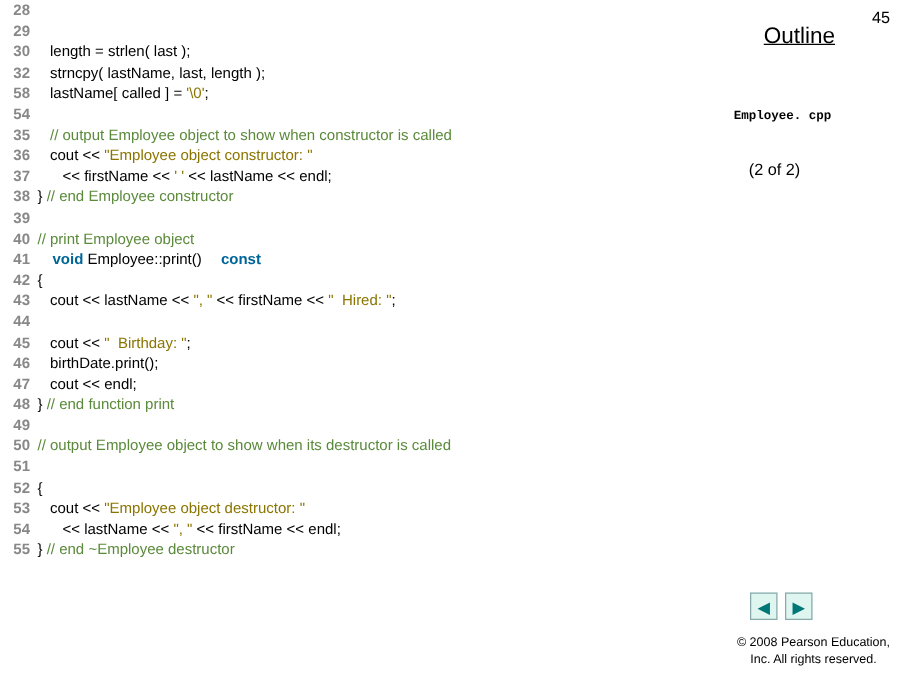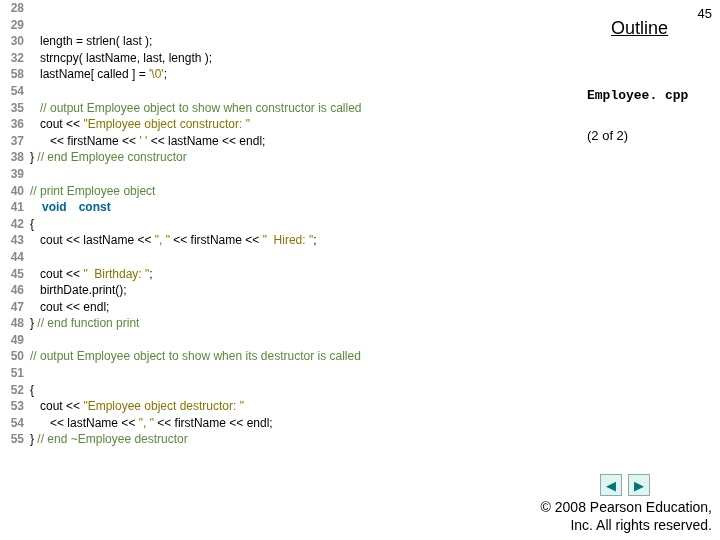--- a/index.html
+++ b/index.html
@@ -61,28 +61,28 @@
     top: 18px;
     left: 12px;
     font-size: 18px;
     text-decoration: underline;
     margin-left: 24px;
   }
   .filename {
     position: absolute;
     top: 88px;
     left: 12px;
-    font-size: 13px;
+    font-size: 10px;
     font-weight: bold;
     font-family: "Courier New", monospace;
   }
   .partinfo {
     position: absolute;
     top: 128px;
-    left: 12px;
+    left: 24px;
     font-size: 13px;
   }
   .nav {
     position: absolute;
     bottom: 44px;
     right: 70px;
     display: flex;
     gap: 6px;
   }
   .nav-btn {
@@ -94,42 +94,42 @@
     align-items: center;
     justify-content: center;
     cursor: pointer;
     font-size: 13px;
     color: #077;
   }
   .copyright {
     position: absolute;
     bottom: 6px;
     right: 8px;
-    font-size: 14px;
-    text-align: right;
+    font-size: 10px;
+    text-align: center;
     line-height: 1.3;
   }
 </style>
 </head>
 <body>
 
 <div class="code-panel" id="code-panel">
     <div class="code-line"><span class="ln">28</span></div>
     <div class="code-line"><span class="ln">29</span><span class="c-plain">   </span></div>
     <div class="code-line"><span class="ln">30</span><span class="c-plain">   length = strlen( last );</span></div>
     <div class="code-line"><span class="ln">32</span><span class="c-plain">   strncpy( lastName, last, length );</span></div>
     <div class="code-line"><span class="ln">58</span><span class="c-plain">   lastName[ called ] = </span><span class="c-char">'\0'</span><span class="c-plain">;</span></div>
     <div class="code-line"><span class="ln">54</span></div>
     <div class="code-line"><span class="ln">35</span><span class="c-plain">   </span><span class="c-comment">// output Employee object to show when constructor is called</span></div>
     <div class="code-line"><span class="ln">36</span><span class="c-plain">   cout &lt;&lt; </span><span class="c-str">"Employee object constructor: "</span></div>
     <div class="code-line"><span class="ln">37</span><span class="c-plain">      &lt;&lt; firstName &lt;&lt; </span><span class="c-char">' '</span><span class="c-plain"> &lt;&lt; lastName &lt;&lt; endl;</span></div>
     <div class="code-line"><span class="ln">38</span><span class="c-plain">} </span><span class="c-comment">// end Employee constructor</span></div>
     <div class="code-line"><span class="ln">39</span></div>
     <div class="code-line"><span class="ln">40</span><span class="c-comment">// print Employee object</span></div>
-    <div class="code-line"><span class="ln">41</span><span class="c-kw">void</span><span class="c-kw">const</span></div>
+    <div class="code-line"><span class="ln">41</span><span class="c-kw">void</span><span class="c-plain"> Employee::print() </span><span class="c-kw">const</span></div>
     <div class="code-line"><span class="ln">42</span><span class="c-plain">{</span></div>
     <div class="code-line"><span class="ln">43</span><span class="c-plain">   cout &lt;&lt; lastName &lt;&lt; </span><span class="c-str">", "</span><span class="c-plain"> &lt;&lt; firstName &lt;&lt; </span><span class="c-str">"  Hired: "</span><span class="c-plain">;</span></div>
     <div class="code-line"><span class="ln">44</span></div>
     <div class="code-line"><span class="ln">45</span><span class="c-plain">   cout &lt;&lt; </span><span class="c-str">"  Birthday: "</span><span class="c-plain">;</span></div>
     <div class="code-line"><span class="ln">46</span><span class="c-plain">   birthDate.print();</span></div>
     <div class="code-line"><span class="ln">47</span><span class="c-plain">   cout &lt;&lt; endl;</span></div>
     <div class="code-line"><span class="ln">48</span><span class="c-plain">} </span><span class="c-comment">// end function print</span></div>
     <div class="code-line"><span class="ln">49</span></div>
     <div class="code-line"><span class="ln">50</span><span class="c-comment">// output Employee object to show when its destructor is called</span></div>
     <div class="code-line"><span class="ln">51</span></div>

